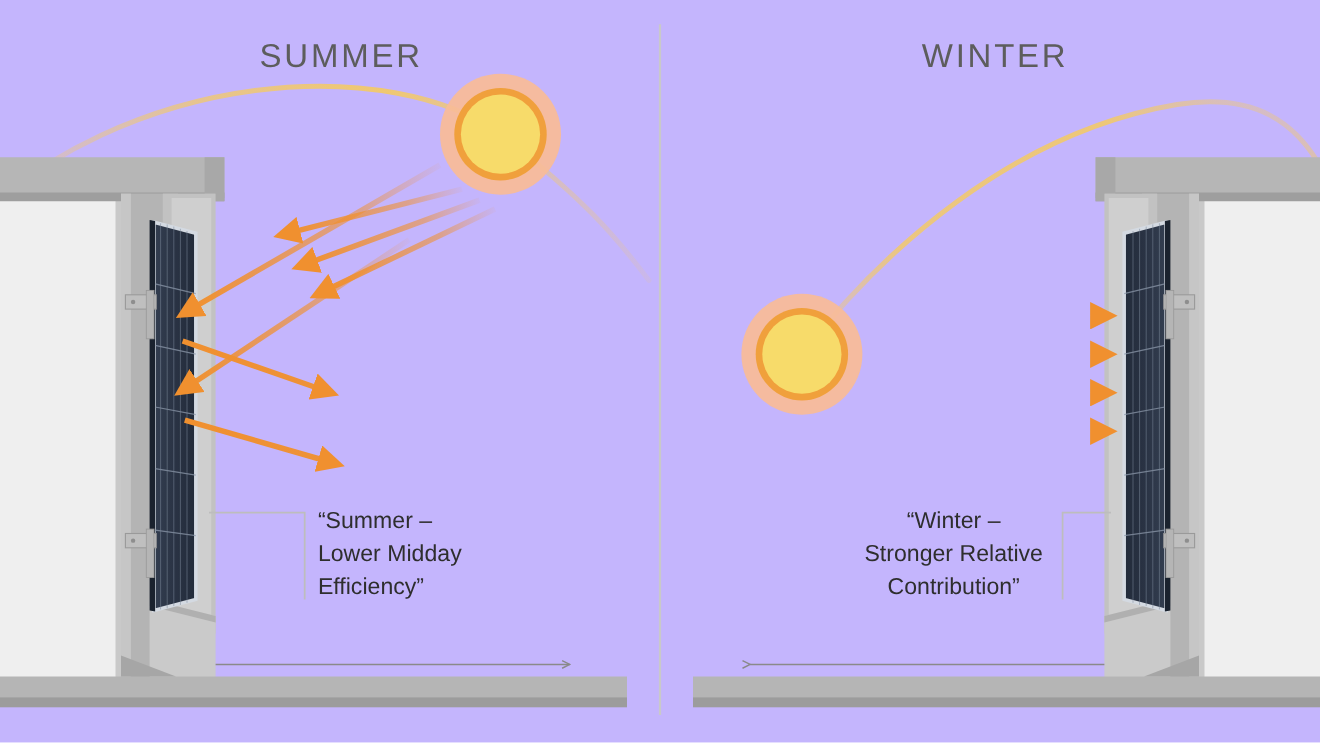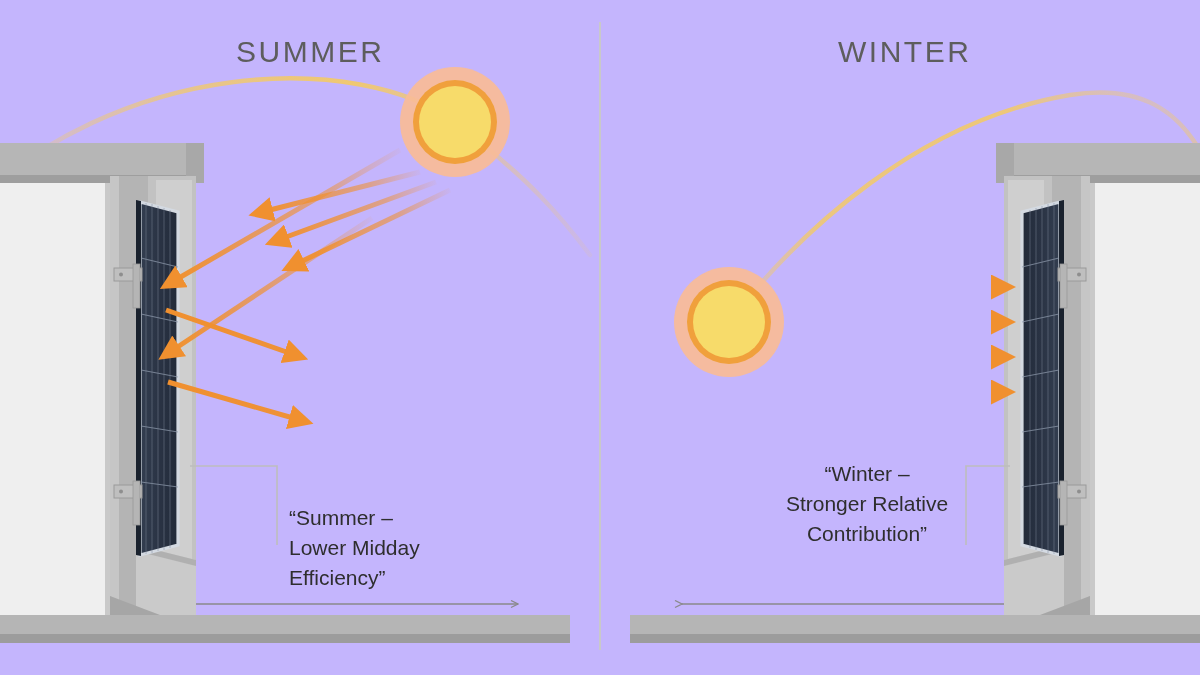--- a/index.html
+++ b/index.html
@@ -36,21 +36,21 @@
   #title-winter { left: 838px; top: 35px; }
 
   .callout {
     position: absolute;
     font-family: "Liberation Sans", sans-serif;
     font-size: 21px;
     line-height: 30px;
     color: #2e2e2e;
     white-space: pre-line;
   }
-  #callout-summer { left: 289px; top: 459px; text-align: left; margin-top: 44px; }
+  #callout-summer { left: 289px; top: 459px; text-align: left; }
   #callout-winter { left: 772px; top: 459px; text-align: center; width: 190px; }
 </style>
 </head>
 <body>
 
 <div id="stage">
 
   <svg class="layer" viewBox="0 0 1200 675" xmlns="http://www.w3.org/2000/svg">
     <defs>
 

